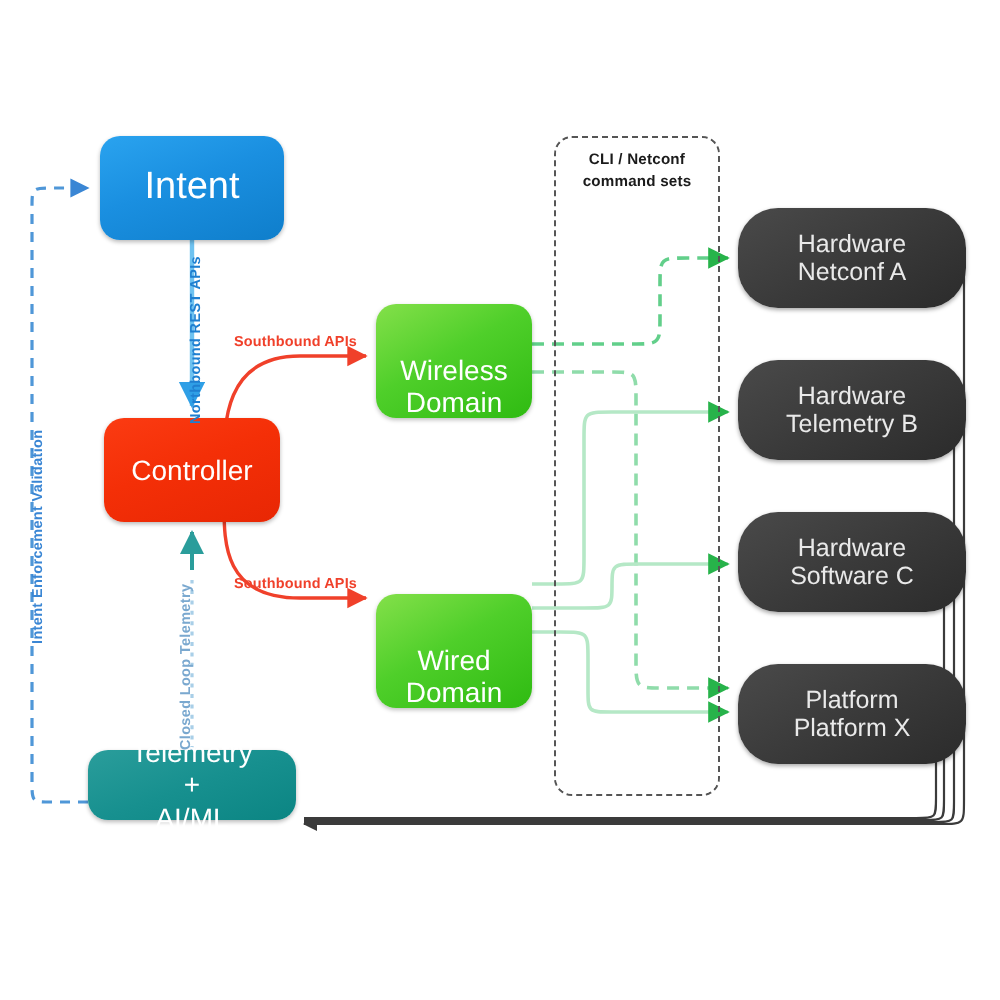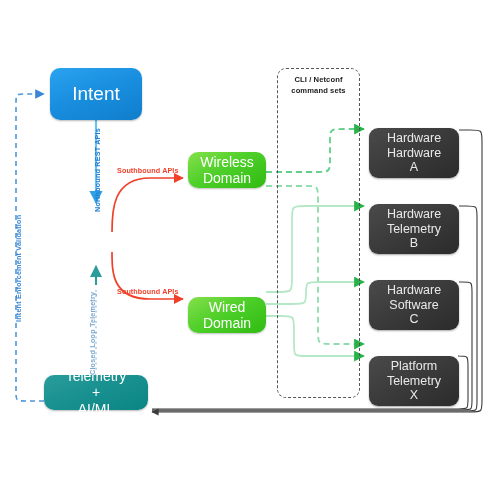--- a/index.html
+++ b/index.html
@@ -15,29 +15,29 @@
   .n-intent{left:50px;top:68px;width:92px;height:52px;font-size:19px;
     background:linear-gradient(160deg,#2aa3ef 0%,#1a8fe0 45%,#0f7ecb 100%);
     box-shadow:0 1px 2px rgba(0,0,0,.28);}
   .n-controller{left:52px;top:209px;width:88px;height:52px;font-size:14px;
     background:linear-gradient(160deg,#fb3b12 0%,#f42f07 45%,#e82704 100%);
     box-shadow:0 1px 2px rgba(0,0,0,.28);}
   .n-telemetry{left:44px;top:375px;width:104px;height:35px;font-size:14px;
     background:linear-gradient(160deg,#2a9d9b 0%,#17908f 50%,#0b8583 100%);
     box-shadow:0 1px 2px rgba(0,0,0,.28);text-align:center;}
 
-  .n-dom{width:78px;height:36px;font-size:14px;
+  .n-dom{width:78px;height:57px;font-size:14px;
     background:linear-gradient(150deg,#84e04a 0%,#4fcf2a 45%,#2fbb12 100%);
-    box-shadow:0 1px 2px rgba(0,0,0,.25);}
+    box-shadow:0 1px 2px rgba(0,0,0,.25);align-items:flex-end;}
   .n-wireless{left:188px;top:152px;}
   .n-wired{left:188px;top:277px;margin-top:20px;}
 
-  .n-plat{width:90px;height:50px;font-size:12.5px;color:#e9e9e9;border-radius:9px;
+  .n-plat{width:114px;height:50px;font-size:12.5px;color:#e9e9e9;border-radius:20px;
     background:linear-gradient(150deg,#4a4a4a 0%,#3a3a3a 50%,#2b2b2b 100%);
-    box-shadow:0 1px 2px rgba(0,0,0,.35);margin-top:24px;}
+    box-shadow:0 1px 2px rgba(0,0,0,.35);}
   .n-pa{left:369px;top:104px;}
   .n-pb{left:369px;top:180px;}
   .n-pc{left:369px;top:256px;}
   .n-px{left:369px;top:332px;}
 
   .grp{position:absolute;left:277px;top:68px;width:83px;height:330px;
        border:1.2px dashed #555;border-radius:9px;box-sizing:border-box;background:transparent;}
   .grp-cap{position:absolute;left:277px;top:74px;width:83px;text-align:center;
        font-size:7.6px;font-weight:bold;color:#1b1b1b;line-height:1.5;letter-spacing:.1px;}
 
@@ -140,20 +140,23 @@
   <div class="grp"></div>
   <div class="grp-cap">
     <div>CLI / Netconf</div>
     <div>command sets</div>
   </div>
 
   <div class="node n-intent">
     <span class="lbl">Intent</span>
   </div>
 
+  <div class="node n-controller">
+    <span class="lbl">Controller</span>
+  </div>
 
   <div class="node n-telemetry">
     <span class="lbl">
       <span>Telemetry +</span><br>
       <span>AI/ML</span>
     </span>
   </div>
 
   <div class="node n-dom n-wireless">
     <span class="lbl">
@@ -165,42 +168,42 @@
   <div class="node n-dom n-wired">
     <span class="lbl">
       <span>Wired</span><br>
       <span>Domain</span>
     </span>
   </div>
 
   <div class="node n-plat n-pa">
     <span class="lbl">
       <span>Hardware</span><br>
-      <span>Hardware A</span>
+      <span>Netconf A</span>
     </span>
   </div>
 
   <div class="node n-plat n-pb">
     <span class="lbl">
       <span>Hardware</span><br>
       <span>Telemetry B</span>
     </span>
   </div>
 
   <div class="node n-plat n-pc">
     <span class="lbl">
       <span>Hardware</span><br>
       <span>Software C</span>
     </span>
   </div>
 
   <div class="node n-plat n-px">
     <span class="lbl">
       <span>Platform</span><br>
-      <span>Telemetry X</span>
+      <span>Platform X</span>
     </span>
   </div>
 
   <div class="vlabel lbl-nb">Northbound REST APIs</div>
   <div class="vlabel lbl-iev">Intent  Enforcement  Validation</div>
   <div class="vlabel lbl-clt">Closed Loop Telemetry</div>
 
   <div class="hlabel lbl-sb1">Southbound APIs</div>
   <div class="hlabel lbl-sb2">Southbound APIs</div>
 

